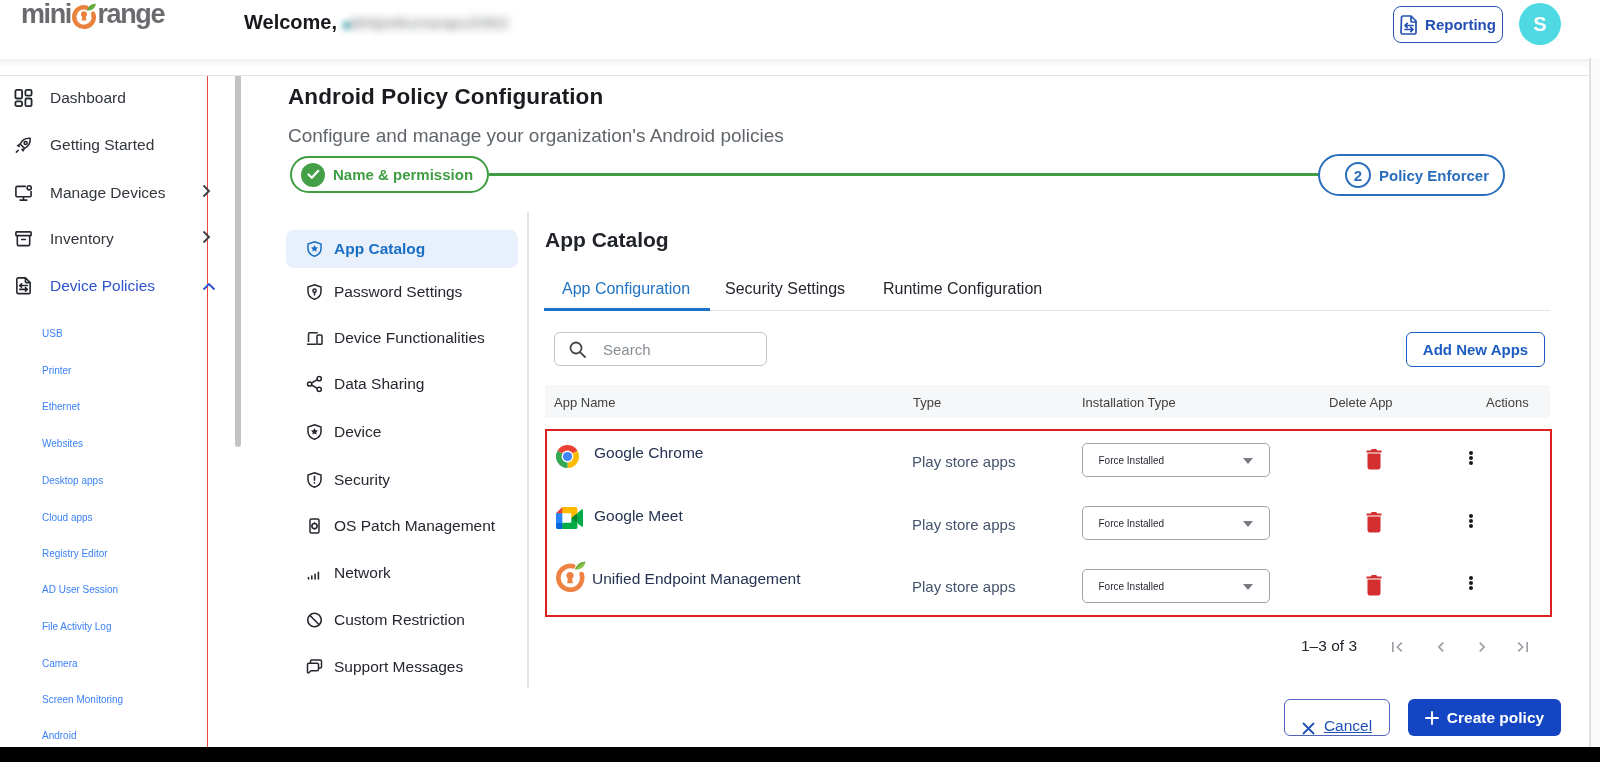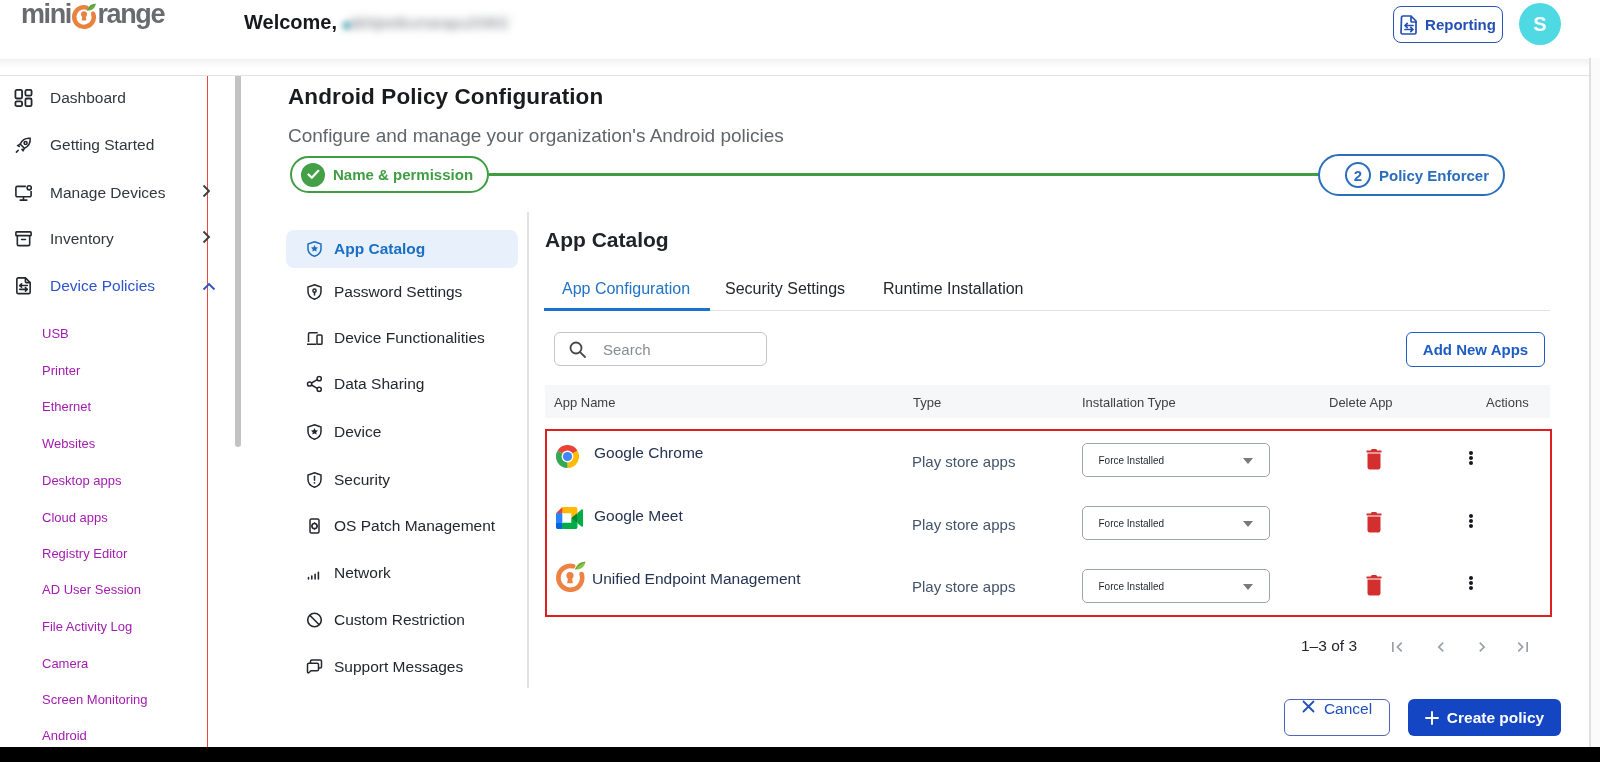--- a/index.html
+++ b/index.html
@@ -27,21 +27,21 @@
 
 
 #sidebar { position:absolute; left:0; top:58px; width:208px; height:689px; background:#fff;
   border-right:1px solid #ef4444; }
 .mitem { position:absolute; left:0; width:243px; height:30px; color:#32363d; font-size:15.5px; }
 .mitem .ic { position:absolute; left:14px; top:50%; transform:translateY(-50%); width:19px; height:19px; color:#24272e;}
 .mitem .lb { position:absolute; left:50px; top:50%; transform:translateY(-50%); white-space:nowrap; }
 .mitem .chev { position:absolute; left:202px; top:50%; transform:translateY(-50%); color:#3c4043; }
 .mitem.blue { color:#2d53cd; }
 .mitem.blue .chev { color:#2d53cd; }
-.sitem { position:absolute; left:42px; color:#a21caf; font-size:13px; white-space:nowrap;
+.sitem { position:absolute; left:42px; color:#3b82f6; font-size:10px; white-space:nowrap;
   transform:translateY(-50%); }
 #sb-thumb { position:absolute; left:234.5px; top:15px; width:6px; height:374px; background:#c3c3c3;
   border-radius:3px; }
 
 
 #main { position:absolute; left:243px; top:58px; width:1347px; height:689px; background:#fff; }
 #title { position:absolute; left:45px; top:26px; font-size:22.5px; font-weight:bold; color:#191b1f; letter-spacing:0.1px;}
 #subtitle { position:absolute; left:45px; top:60px; font-size:19px; color:#60656b;margin-top:7px; }
 
 
@@ -92,22 +92,22 @@
 .dd .caret { position:absolute; right:16px; top:50%; margin-top:-2.5px; width:0; height:0;
   border-left:5.5px solid transparent; border-right:5.5px solid transparent; border-top:6px solid #757a80; }
 .trash { position:absolute; left:1123px; width:16px; height:22px; transform:translateY(-50%); color:#d32f2f; }
 .kebab { position:absolute; left:1226px; transform:translateY(-50%); width:4px; height:20px; }
 .kebab i { display:block; width:4px; height:4px; border-radius:50%; background:#16181c; margin-bottom:1.2px; }
 
 #pgtext { position:absolute; left:1058px; top:579px; white-space:nowrap; font-size:15.5px; color:#23262c; }
 .pgic { position:absolute; top:579px; width:20px; height:20px; color:#9aa0a6; }
 
 #btn-cancel { position:absolute; left:1041px; top:641px; width:106px; height:37px; border:1.2px solid #5165b8;
-  border-radius:6px; color:#2150b8; font-size:15.5px; display:flex; align-items:flex-start; justify-content:center;
-  gap:9px; }
+  border-radius:6px; color:#2150b8; font-size:15.5px; display:flex; align-items:flex-end; justify-content:center;
+  gap:9px;text-decoration:underline; }
 #btn-create { position:absolute; left:1165px; top:641px; width:153px; height:37px; background:#1446c3;
   border-radius:6px; color:#fff; font-size:15.5px; font-weight:bold; display:flex; align-items:center;
   justify-content:center; gap:8px; }
 
 #blackbar { position:absolute; left:0; top:747px; width:1600px; height:15px; background:#000; z-index:9; }
 #vscroll { position:absolute; left:1589px; top:58px; width:2px; height:689px; background:#e0e0e0; z-index:6; }
 #vtrack { position:absolute; left:1591px; top:58px; width:9px; height:689px; background:#fbfbfb; z-index:6; }
 </style>
 </head>
 <body>
@@ -339,21 +339,21 @@
           <path d="M1.5 6 a1.3 1.3 0 0 1 1.3-1.3 h8.4 a1.3 1.3 0 0 1 1.3 1.3 v5 a1.3 1.3 0 0 1-1.3 1.3 H5 L2.8 14.2 a0.8 0.8 0 0 1-1.3-0.6 Z"></path>
         </svg>
       </span>
       <span class="lb">Support Messages</span>
     </div>
     <div id="sep2"></div>
 
     <div id="h2">App Catalog</div>
     <div class="tab" id="tab1">App Configuration</div>
     <div class="tab" id="tab2">Security Settings</div>
-    <div class="tab" id="tab3">Runtime Installation</div>
+    <div class="tab" id="tab3">Runtime Configuration</div>
     <div id="tabborder"></div>
     <div id="tabline"></div>
 
     <div id="search">
       <span class="sic">
         <svg viewBox="0 0 19 19" fill="none" stroke="#44474c" stroke-width="1.8">
           <circle cx="8" cy="8" r="5.5"></circle>
             <path d="M12.3 12.3 L17 17" stroke-linecap="round"></path>
         </svg>
       </span>

